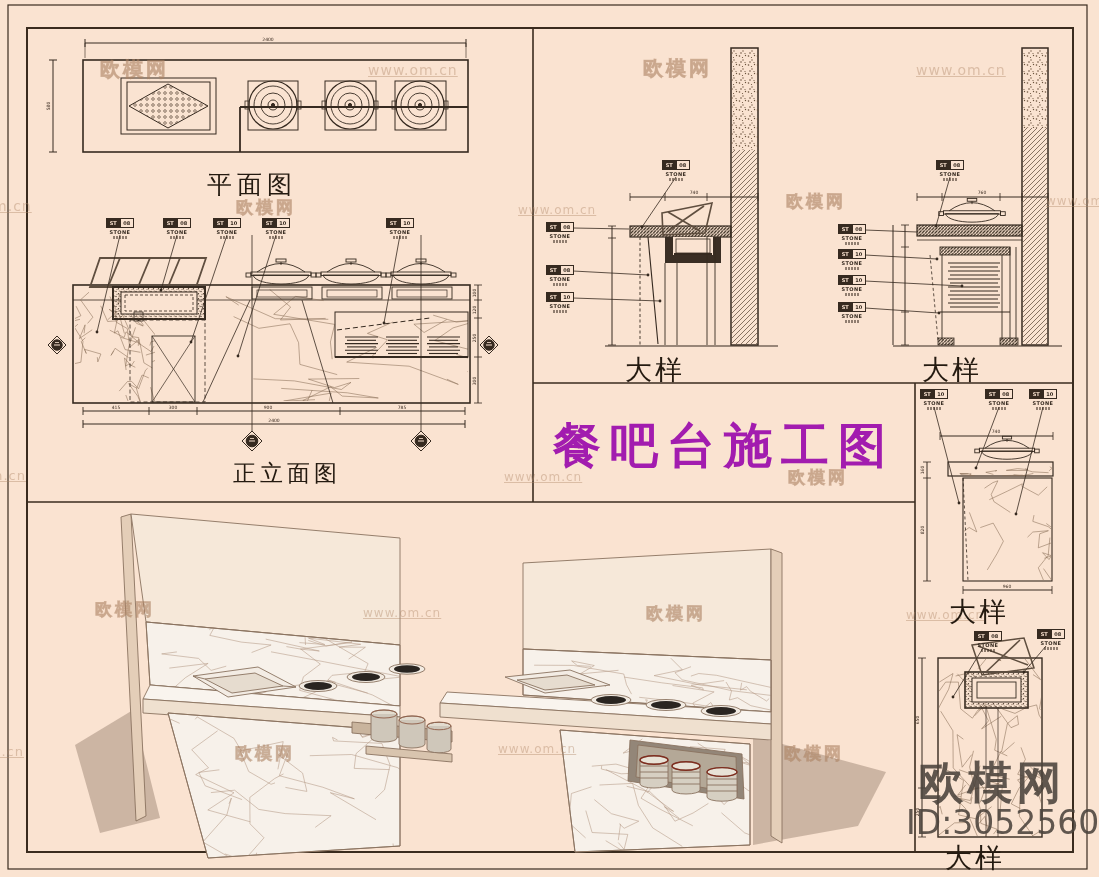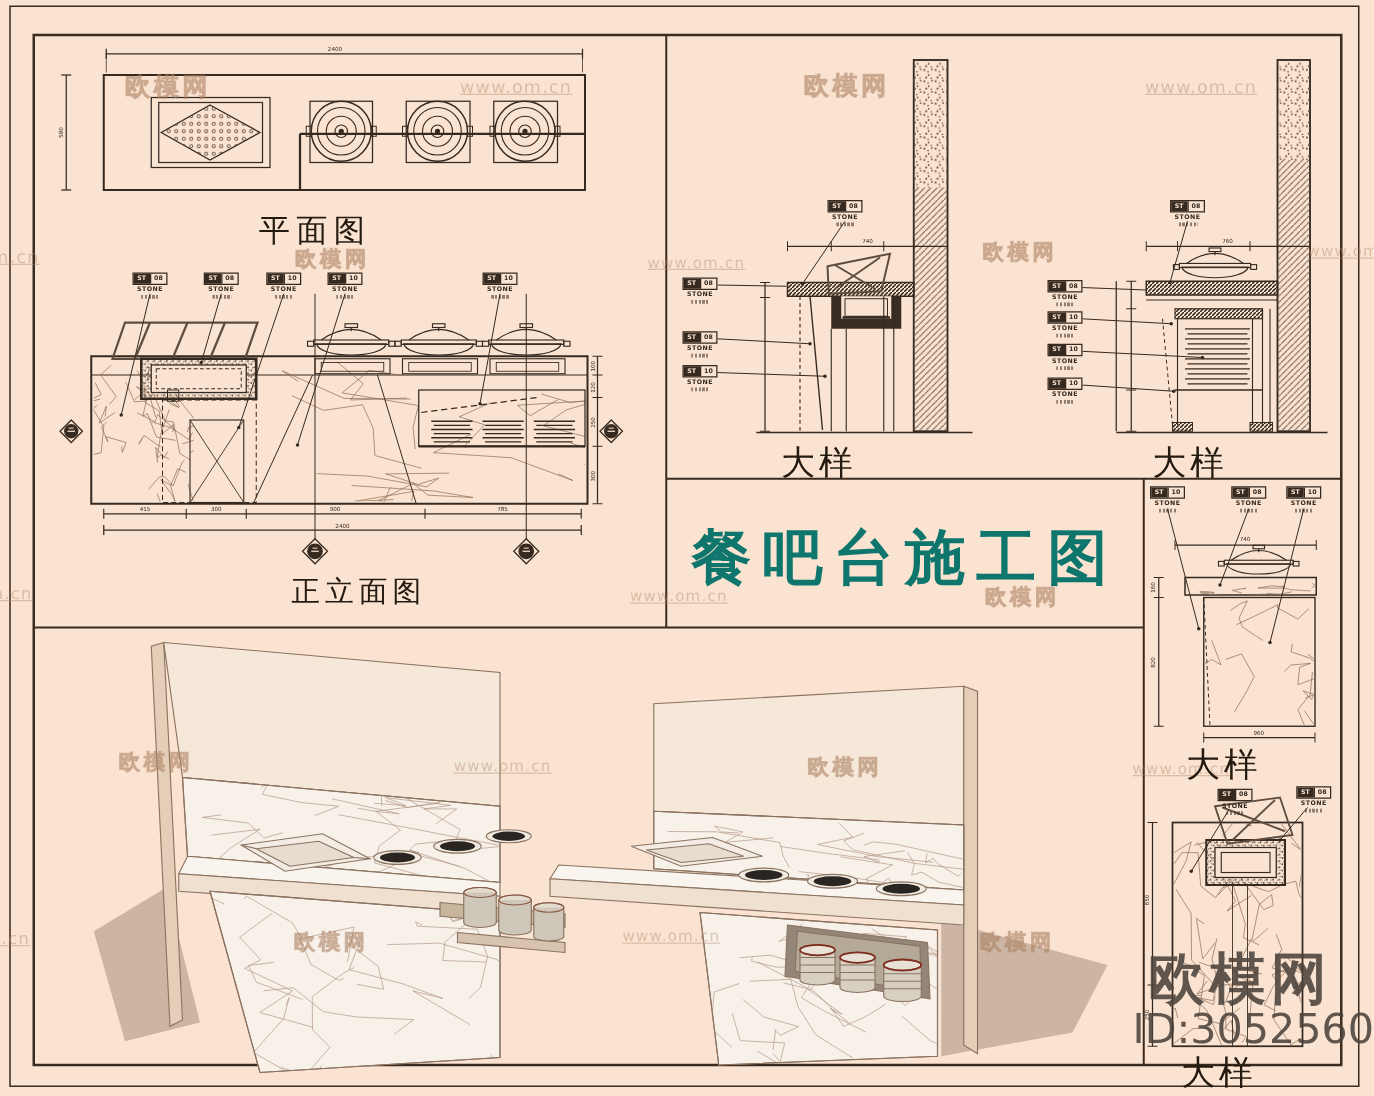--- a/index.html
+++ b/index.html
@@ -937,20 +937,20 @@
       </div>
     </div>
 
 <div class="view-title t-plan" style="left:252px;top:168px;">平面图</div>
 <div class="view-title t-elev" style="left:287px;top:458px;">正立面图</div>
 <div class="view-title t-detail" style="left:655px;top:352px;">大样</div>
 <div class="view-title t-detail" style="left:952px;top:352px;">大样</div>
 <div class="view-title t-detail" style="left:979px;top:594px;">大样</div>
 <div class="view-title t-detail" style="left:975px;top:840px;">大样</div>
 
-<div class="view-title t-main" style="left:724px;top:414px;color:#0f766e;">餐吧台施工图</div>
+<div class="view-title t-main" style="left:724px;top:414px;color:#a21caf;">餐吧台施工图</div>
 
 <div id="logo-block">
   <div id="logo-brand">欧模网</div>
   <div id="logo-id">ID:3052560</div>
 </div>
 
 </div>
 
 </body></html>

